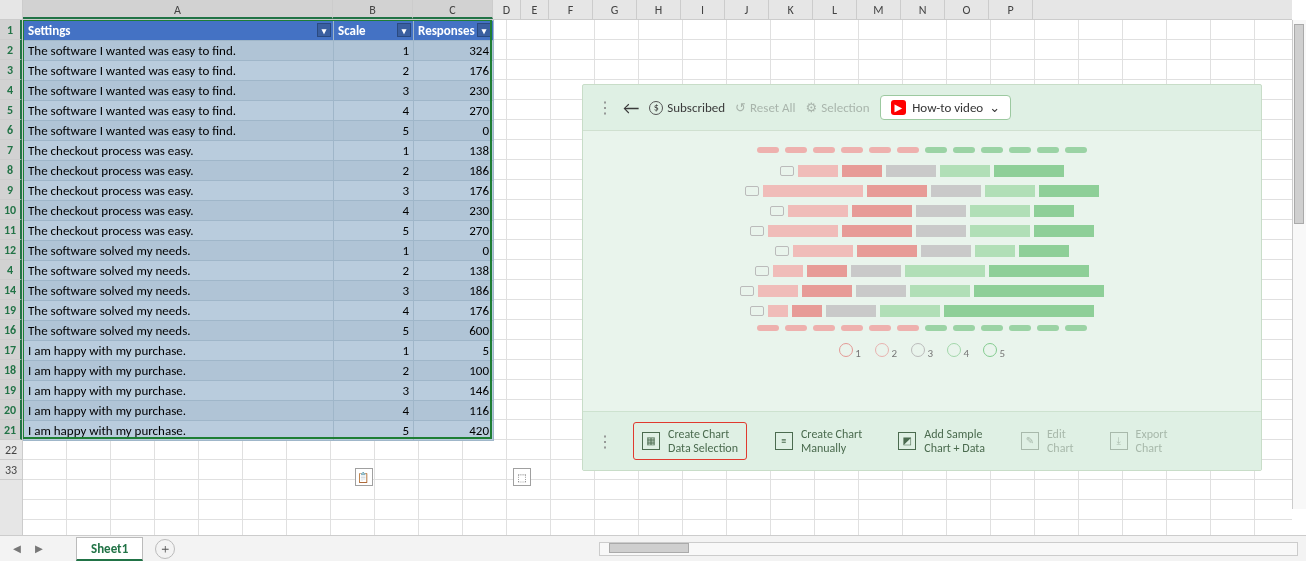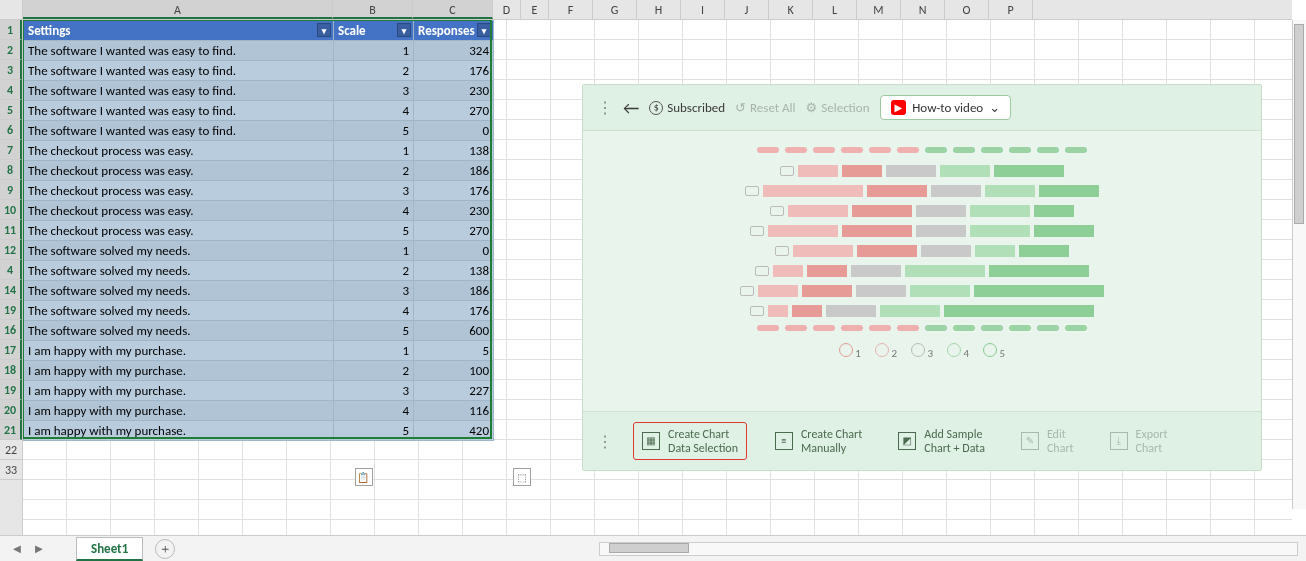--- a/index.html
+++ b/index.html
@@ -383,21 +383,21 @@
               <td class="col-C num">5</td>
             </tr>
             <tr>
               <td class="col-A">I am happy with my purchase.</td>
               <td class="col-B num">2</td>
               <td class="col-C num">100</td>
             </tr>
             <tr>
               <td class="col-A">I am happy with my purchase.</td>
               <td class="col-B num">3</td>
-              <td class="col-C num">227</td>
+              <td class="col-C num">146</td>
             </tr>
             <tr>
               <td class="col-A">I am happy with my purchase.</td>
               <td class="col-B num">4</td>
               <td class="col-C num">116</td>
             </tr>
             <tr>
               <td class="col-A">I am happy with my purchase.</td>
               <td class="col-B num">5</td>
               <td class="col-C num">420</td>

